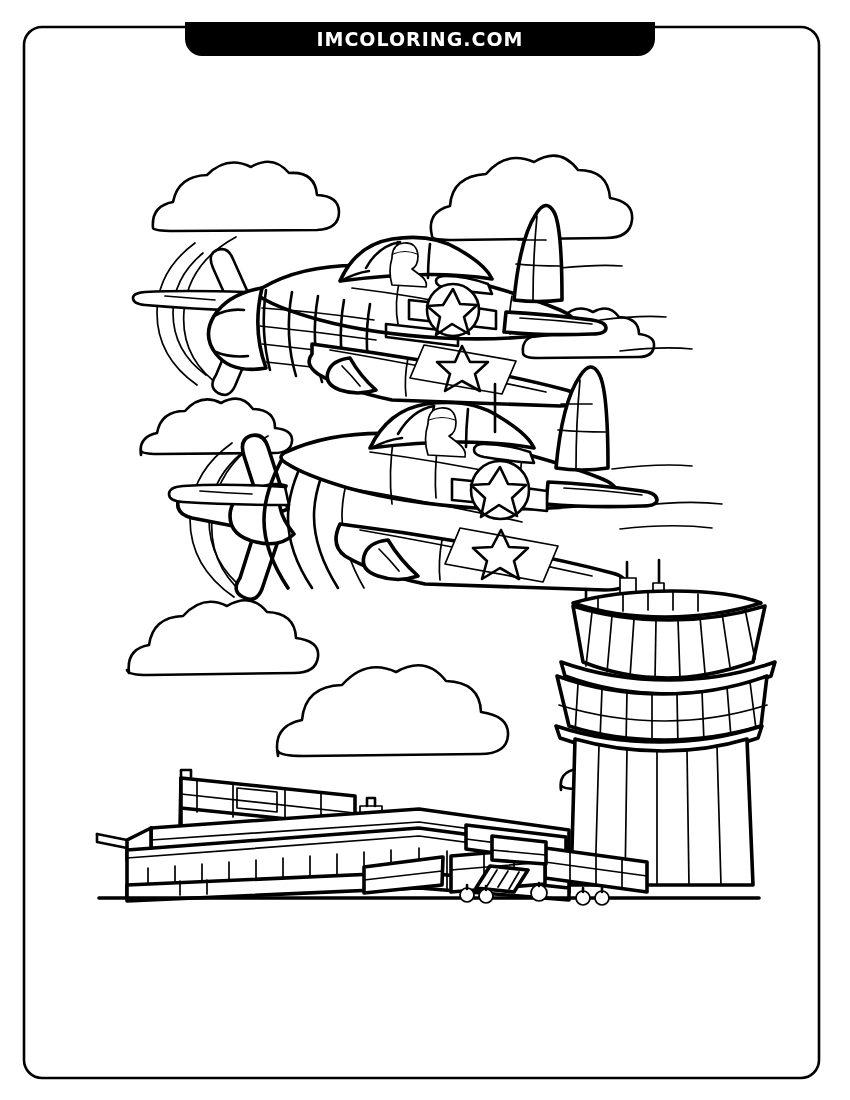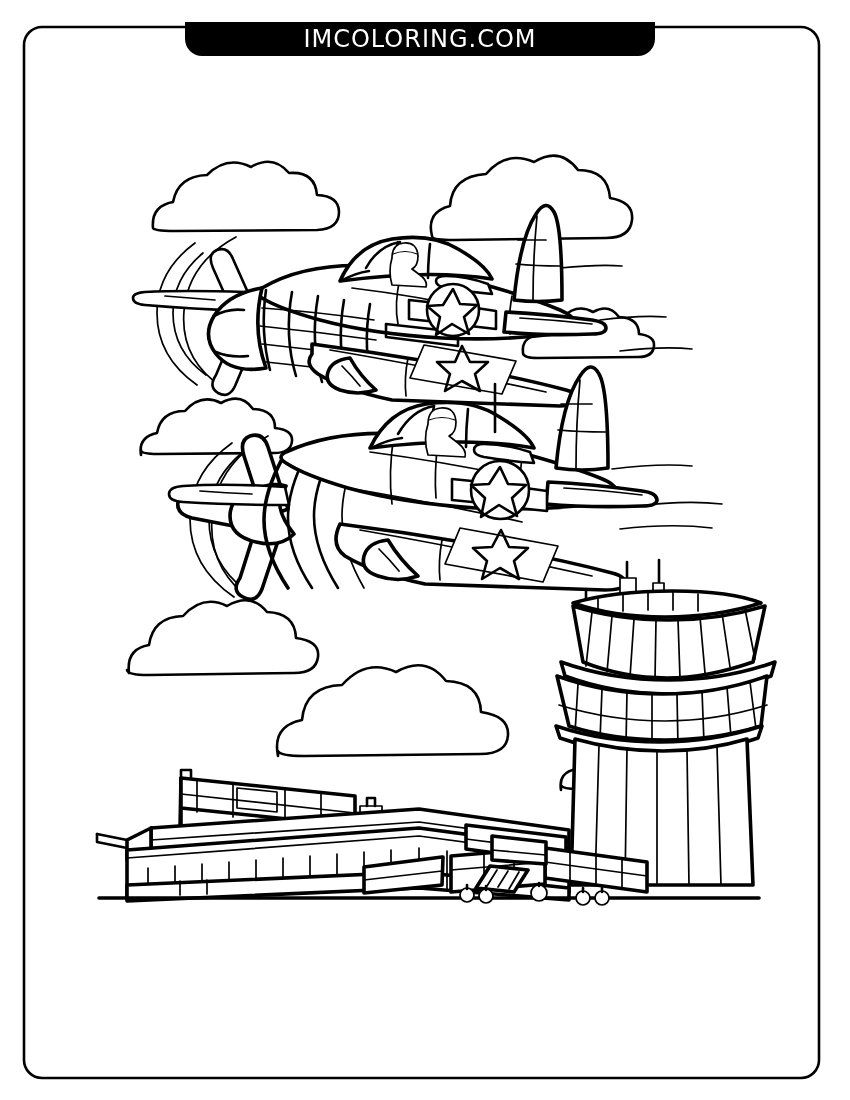--- a/index.html
+++ b/index.html
@@ -31,22 +31,22 @@
     border-bottom-left-radius: 17px;
     border-bottom-right-radius: 17px;
     display: flex;
     align-items: center;
     justify-content: center;
     z-index: 20;
   }
   #watermark-text {
     color: #ffffff;
     font-family: "DejaVu Sans", sans-serif;
-    font-weight: 400;
-    font-size: 24px;
+    font-weight: 700;
+    font-size: 19px;
     letter-spacing: 1.0px;
   }
   #art {
     position: absolute;
     left: 0; top: 0;
     width: 850px;
     height: 1100px;
     z-index: 5;
   }
 </style>

